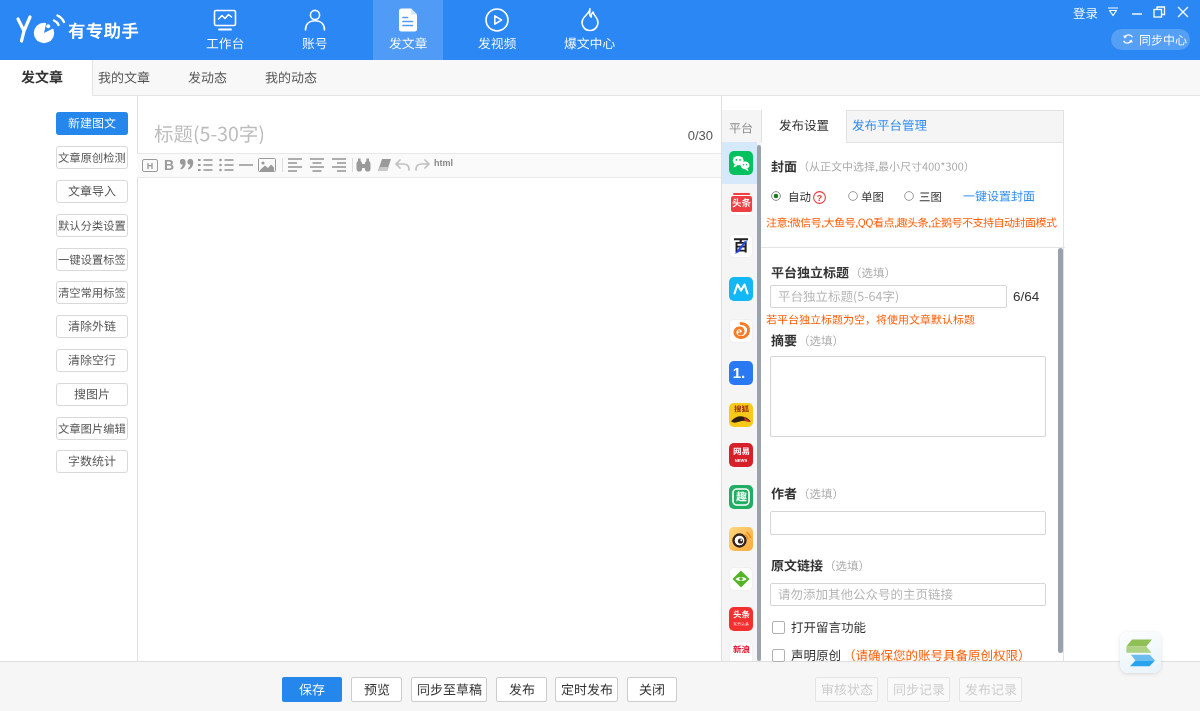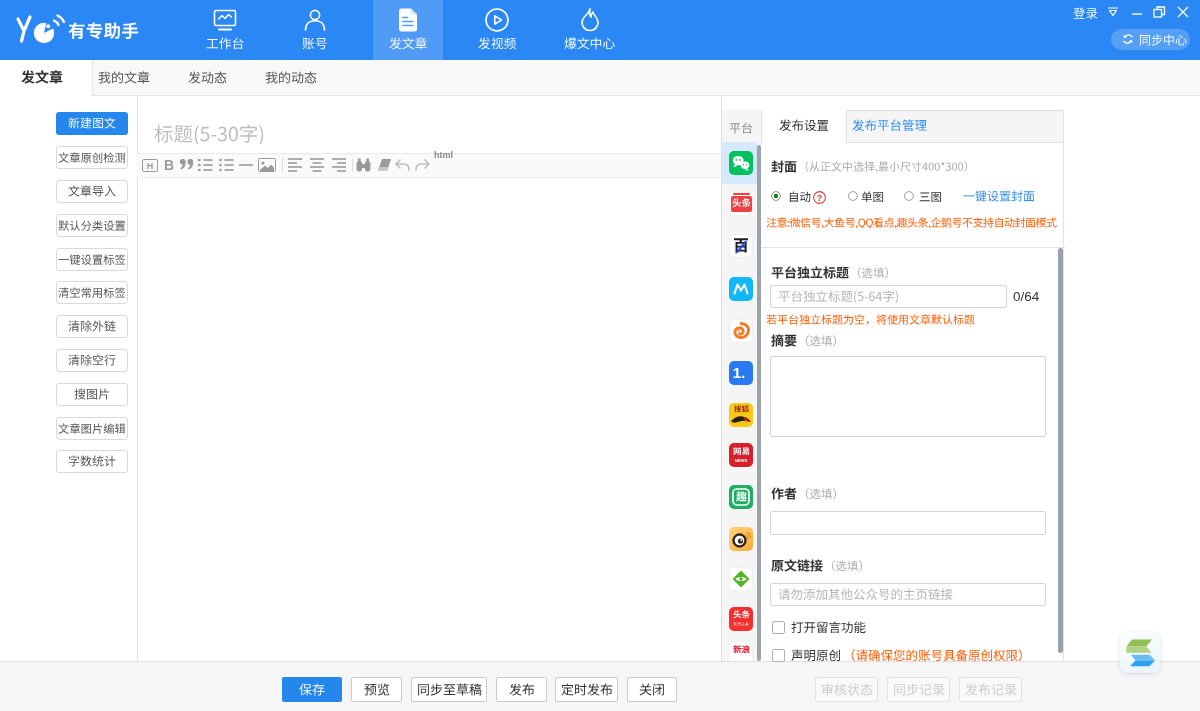--- a/index.html
+++ b/index.html
@@ -407,20 +407,21 @@
           <use href="#g80" x="2000.0"></use>
           <use href="#g81" x="2338.0"></use>
           <use href="#g82" x="2893.0"></use>
           <use href="#g83" x="3240.0"></use>
           <use href="#g84" x="3795.0"></use>
           <use href="#g75" x="4350.0"></use>
           <use href="#g85" x="5350.0"></use>
         </g>
       </svg>
     </div>
+    <div style="position:absolute;left:0;width:713.0px;text-align:right;top:129.0px;font:normal 13.0px 'Liberation Sans',sans-serif;color:#555;letter-spacing:0.00px;white-space:nowrap;line-height:1">0/30</div>
     <div style="position:absolute;left:137.0px;top:152.5px;width:584.0px;height:1.0px;background:#e9e9e9"></div>
     <div style="position:absolute;left:137.0px;top:153.5px;width:584.0px;height:24.0px;background:#fafafa;border-bottom:1px solid #e9e9e9"></div>
     <svg style="position:absolute;left:142.0px;top:158.5px;" width="16.0" height="13.0" viewBox="0 0 16.0 13.0">
       <rect x="0.5" y="0.5" width="15" height="12" rx="1.5" fill="none" stroke="#9a9a9a"></rect>
       <text x="8" y="10" font-family="Liberation Sans" font-size="9" font-weight="bold" fill="#9a9a9a" text-anchor="middle">H</text>
     </svg>
     <div style="position:absolute;left:164.0px;top:158.0px;font:bold 14.0px 'Liberation Sans',sans-serif;color:#9a9a9a;letter-spacing:0.00px;white-space:nowrap;line-height:1">B</div>
     <svg style="position:absolute;left:180.0px;top:159.0px;" width="14.0" height="11.0" viewBox="0 0 14.0 11.0">
       <g fill="#9a9a9a">
         <path d="M5.6,2.8 A2.9,2.9 0 1,0 2.7,5.7 C2.5,7.3 1.7,8.4 0.3,9.2 L1,10.4 C3.9,9.2 5.6,6.9 5.6,3.9 Z"></path>
@@ -493,21 +494,21 @@
     <svg style="position:absolute;left:378.0px;top:159.0px;" width="13.0" height="12.0" viewBox="0 0 13.0 12.0">
       <path d="M4,0 L13,0 L9,12 L0,12 Z" fill="#9a9a9a"></path>
       <path d="M2,8 L11,8 L9,12 L0,12Z" fill="#c9c9c9"></path>
     </svg>
     <svg style="position:absolute;left:395.0px;top:159.0px;" width="15.0" height="12.0" viewBox="0 0 15.0 12.0">
       <path d="M5,1 L1,5 L5,9 M1,5 H9 a5,5 0 0,1 5,5 v1" fill="none" stroke="#c0c0c0" stroke-width="1.7" stroke-linecap="round" stroke-linejoin="round"></path>
     </svg>
     <svg style="position:absolute;left:415.0px;top:159.0px;" width="15.0" height="12.0" viewBox="0 0 15.0 12.0">
       <path d="M10,1 L14,5 L10,9 M14,5 H6 a5,5 0 0,0 -5,5 v1" fill="none" stroke="#c0c0c0" stroke-width="1.7" stroke-linecap="round" stroke-linejoin="round"></path>
     </svg>
-    <div style="position:absolute;left:434.0px;top:151px;font:bold 9.0px 'Liberation Sans',sans-serif;color:#888;letter-spacing:0.00px;white-space:nowrap;line-height:1">html</div>
+    <div style="position:absolute;left:434.0px;top:159px;font:bold 9.0px 'Liberation Sans',sans-serif;color:#888;letter-spacing:0.00px;white-space:nowrap;line-height:1">html</div>
     <div style="position:absolute;left:721.0px;top:96.0px;width:1.0px;height:565.0px;background:#e0e0e0"></div>
     <div style="position:absolute;left:722.0px;top:96.0px;width:39.0px;height:565.0px;background:#f5f5f5"></div>
     <div style="position:absolute;left:722.0px;top:96.0px;width:39.0px;height:14.0px;background:#fff"></div>
     <div style="position:absolute;left:729.0px;top:121.5px;">
       <svg style="display:block" width="24.0" height="12.5" viewBox="0 0 24.0 12.5">
         <g fill="#888" transform="translate(0,10.56) scale(0.01200,-0.01200)">
           <use href="#g86" x="0.0"></use>
           <use href="#g6" x="1000.0"></use>
         </g>
       </svg>
@@ -827,21 +828,21 @@
           <use href="#g80" x="6000.0"></use>
           <use href="#g81" x="6338.0"></use>
           <use href="#g82" x="6893.0"></use>
           <use href="#g150" x="7240.0"></use>
           <use href="#g115" x="7795.0"></use>
           <use href="#g75" x="8350.0"></use>
           <use href="#g85" x="9350.0"></use>
         </g>
       </svg>
     </div>
-    <div style="position:absolute;left:1013.0px;top:290.0px;font:normal 13.5px 'Liberation Sans',sans-serif;color:#333;letter-spacing:0.00px;white-space:nowrap;line-height:1">0/64</div>
+    <div style="position:absolute;left:1013.0px;top:290.0px;font:normal 13.5px 'Liberation Sans',sans-serif;color:#333;letter-spacing:0.00px;white-space:nowrap;line-height:1">6/64</div>
     <div style="position:absolute;left:766.0px;top:313.5px;">
       <svg style="display:block" width="209.0" height="11.4" viewBox="0 0 209.0 11.4">
         <g fill="#ff5a00" transform="translate(0,9.68) scale(0.01100,-0.01100)">
           <use href="#g151" x="0.0"></use>
           <use href="#g86" x="1000.0"></use>
           <use href="#g6" x="2000.0"></use>
           <use href="#g148" x="3000.0"></use>
           <use href="#g149" x="4000.0"></use>
           <use href="#g61" x="5000.0"></use>
           <use href="#g79" x="6000.0"></use>

